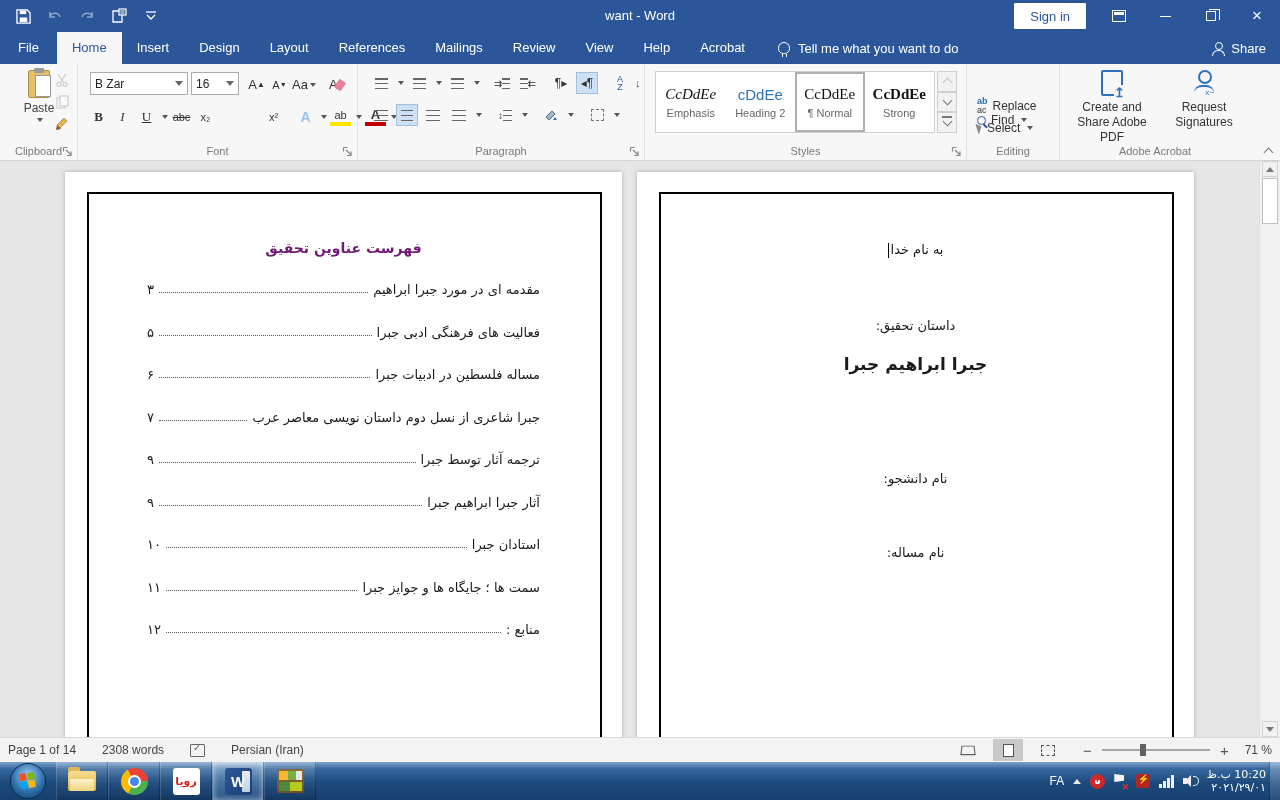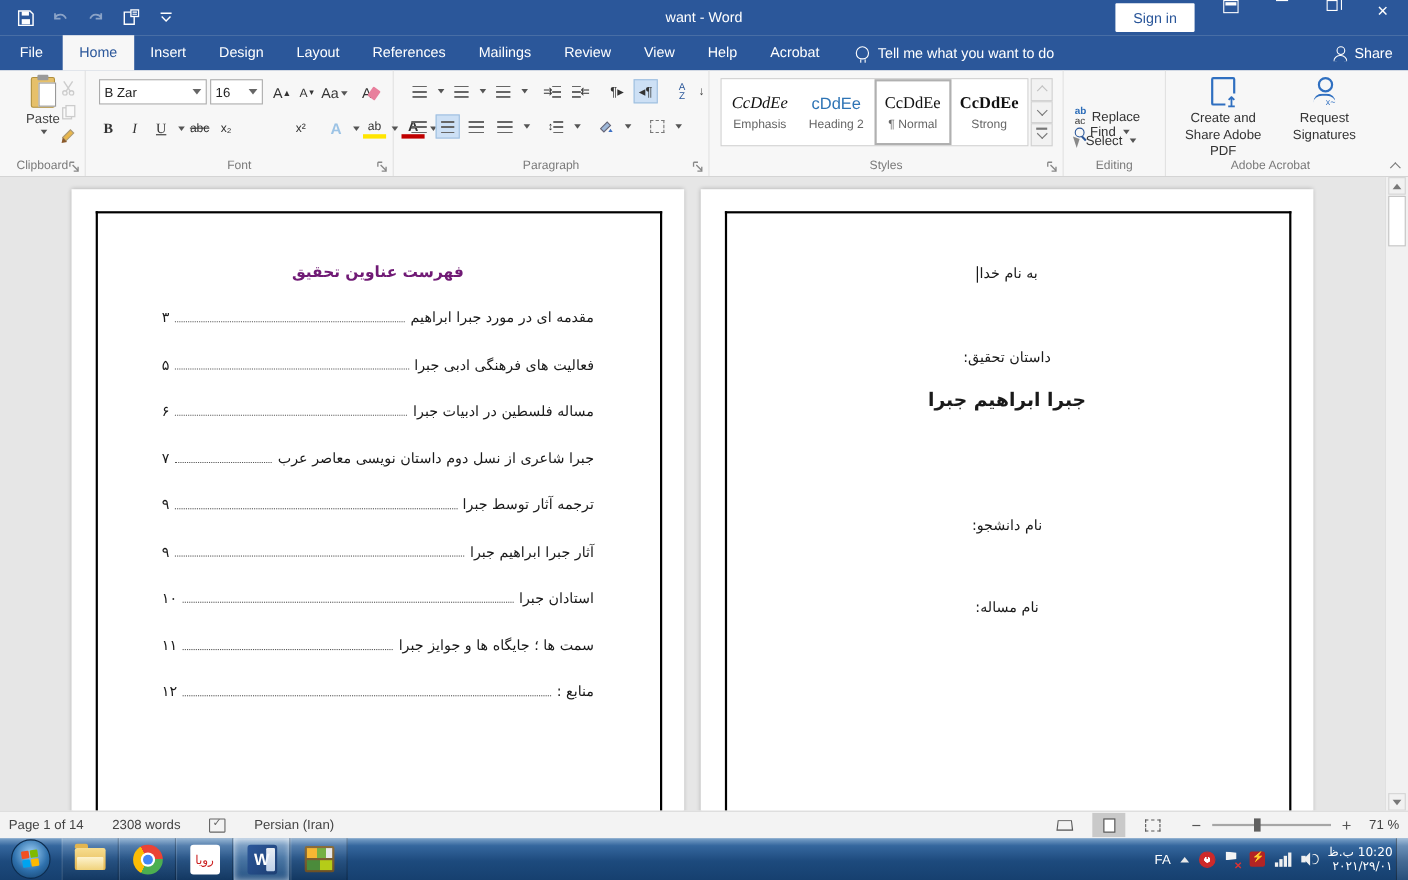--- a/index.html
+++ b/index.html
@@ -5,21 +5,21 @@
   * { margin:0; padding:0; box-sizing:border-box; }
   html,body { width:1280px; height:800px; overflow:hidden; font-family:"Liberation Sans", sans-serif; background:#e6e6e6; }
 
   
   #titlebar { position:absolute; top:0; left:0; width:1280px; height:32px; background:#2b579a; color:#fff; }
   .qat { position:absolute; top:0; left:0; height:32px; display:flex; align-items:center; padding-left:14px; gap:14px; }
   .qat-btn { width:18px; height:18px; display:flex; align-items:center; justify-content:center; color:#fff; font-size:13px; }
   .qat-btn svg { display:block; }
   .dim { opacity:.45; }
   #win-title { position:absolute; top:0; left:0; right:0; height:32px; text-align:center; line-height:32px; font-size:13px; color:#fff; }
-  .tb-right { position:absolute; top:0; right:0; height:32px; display:flex; align-items:flex-start; }
+  .tb-right { position:absolute; top:0; right:0; height:32px; display:flex; align-items:center; }
   #signin { background:#fff; color:#2b579a; font-size:13px; padding:0 16px; display:flex; align-items:center; margin:3px 10px; height:26px; border-radius:1px; }
   .winctl { width:46px; display:flex; align-items:center; justify-content:center; color:#fff; }
   .minbar { width:11px; height:1px; background:#fff; display:block; }
   .restore-box { width:10px; height:10px; border:1px solid #fff; position:relative; }
   .restore-box::before { content:""; position:absolute; top:-3px; left:2px; width:10px; height:10px; border:1px solid #fff; border-bottom:none; border-left:none; }
   .ribbon-display-ico { width:14px; height:12px; border:1px solid #fff; position:relative; }
   .ribbon-display-ico::before { content:""; position:absolute; top:1px; left:1px; right:1px; height:3px; background:#fff; }
 
   
   #tabrow { position:absolute; top:32px; left:0; width:1280px; height:32px; background:#2b579a; display:flex; align-items:flex-end; }
@@ -147,21 +147,21 @@
   .wf1{background:#f25022;} .wf2{background:#7fba00;} .wf3{background:#00a4ef;} .wf4{background:#ffb900;}
   .tb-apps { position:absolute; left:56px; top:0; height:38px; display:flex; }
   .tb-btn { width:52px; height:38px; display:flex; align-items:center; justify-content:center; border-right:1px solid rgba(0,0,0,.25); border-left:1px solid rgba(255,255,255,.15); background:linear-gradient(rgba(255,255,255,.22), rgba(255,255,255,.05) 45%, rgba(0,0,0,.12)); }
   .tb-btn.active { background:linear-gradient(rgba(255,255,255,.45), rgba(160,200,235,.35) 45%, rgba(70,120,170,.35)); box-shadow:inset 0 0 6px rgba(255,255,255,.6); }
   .folder-ico { width:28px; height:20px; background:linear-gradient(#f7dd8f,#e3b54e); border-radius:2px; position:relative; }
   .folder-ico::before { content:""; position:absolute; top:-4px; left:0; width:12px; height:4px; background:#e3b54e; border-radius:2px 2px 0 0; }
   .folder-ico::after { content:""; position:absolute; bottom:0; left:2px; width:24px; height:12px; background:linear-gradient(#fdf3cf,#f0d27a); border-radius:1px; }
   .chrome-ico { width:27px; height:27px; border-radius:50%; background:conic-gradient(from -30deg, #ea4335 0 33%, #4caf50 33% 66%, #fbbc05 66% 100%); position:relative; }
   .chrome-ico::before { content:""; position:absolute; top:7px; left:7px; width:13px; height:13px; background:#fff; border-radius:50%; }
   .chrome-ico::after { content:""; position:absolute; top:9px; left:9px; width:9px; height:9px; background:#4285f4; border-radius:50%; }
-  .roya-ico { width:27px; height:27px; background:#fff; border-radius:3px; display:flex; align-items:center; justify-content:center; color:#cc2222; font-weight:normal; font-size:11px; font-family:"DejaVu Sans", sans-serif; }
+  .roya-ico { width:27px; height:27px; background:#fff; border-radius:3px; display:flex; align-items:center; justify-content:center; color:#cc2222; font-weight:bold; font-size:11px; font-family:"DejaVu Sans", sans-serif; }
   .word-ico { width:27px; height:27px; background:linear-gradient(135deg,#2b579a,#1d3f73); border-radius:3px; position:relative; display:flex; align-items:center; justify-content:center; color:#fff; font-weight:bold; font-size:15px; }
   .word-ico::after { content:""; position:absolute; right:2px; top:3px; width:8px; height:21px; background:linear-gradient(#fff,#cfe0f5); border-radius:1px; opacity:.9; }
   .media-ico { width:27px; height:24px; background:linear-gradient(#8a6d3b,#6d5026); border-radius:2px; position:relative; overflow:hidden; }
   .media-ico::before { content:""; position:absolute; top:2px; left:2px; width:23px; height:9px; background:linear-gradient(90deg,#f7b733 0 40%, #76b043 40% 75%, #e8e8e8 75%); }
   .media-ico::after { content:""; position:absolute; bottom:2px; left:2px; width:23px; height:9px; background:linear-gradient(90deg,#4b8b3b 0 50%, #b5cc18 50%); }
 
   #tray { position:absolute; right:14px; top:0; height:38px; display:flex; align-items:center; gap:9px; color:#fff; }
   #tray-lang { font-size:12px; color:#fff; }
   .tri-up-sm { width:0; height:0; border-left:4px solid transparent; border-right:4px solid transparent; border-bottom:5px solid #e8e8e8; }
   .tray-red-circle { width:15px; height:15px; border-radius:50%; background:radial-gradient(#fff 28%, #cf2a2a 32%); border:1.5px solid #cf2a2a; position:relative; }

